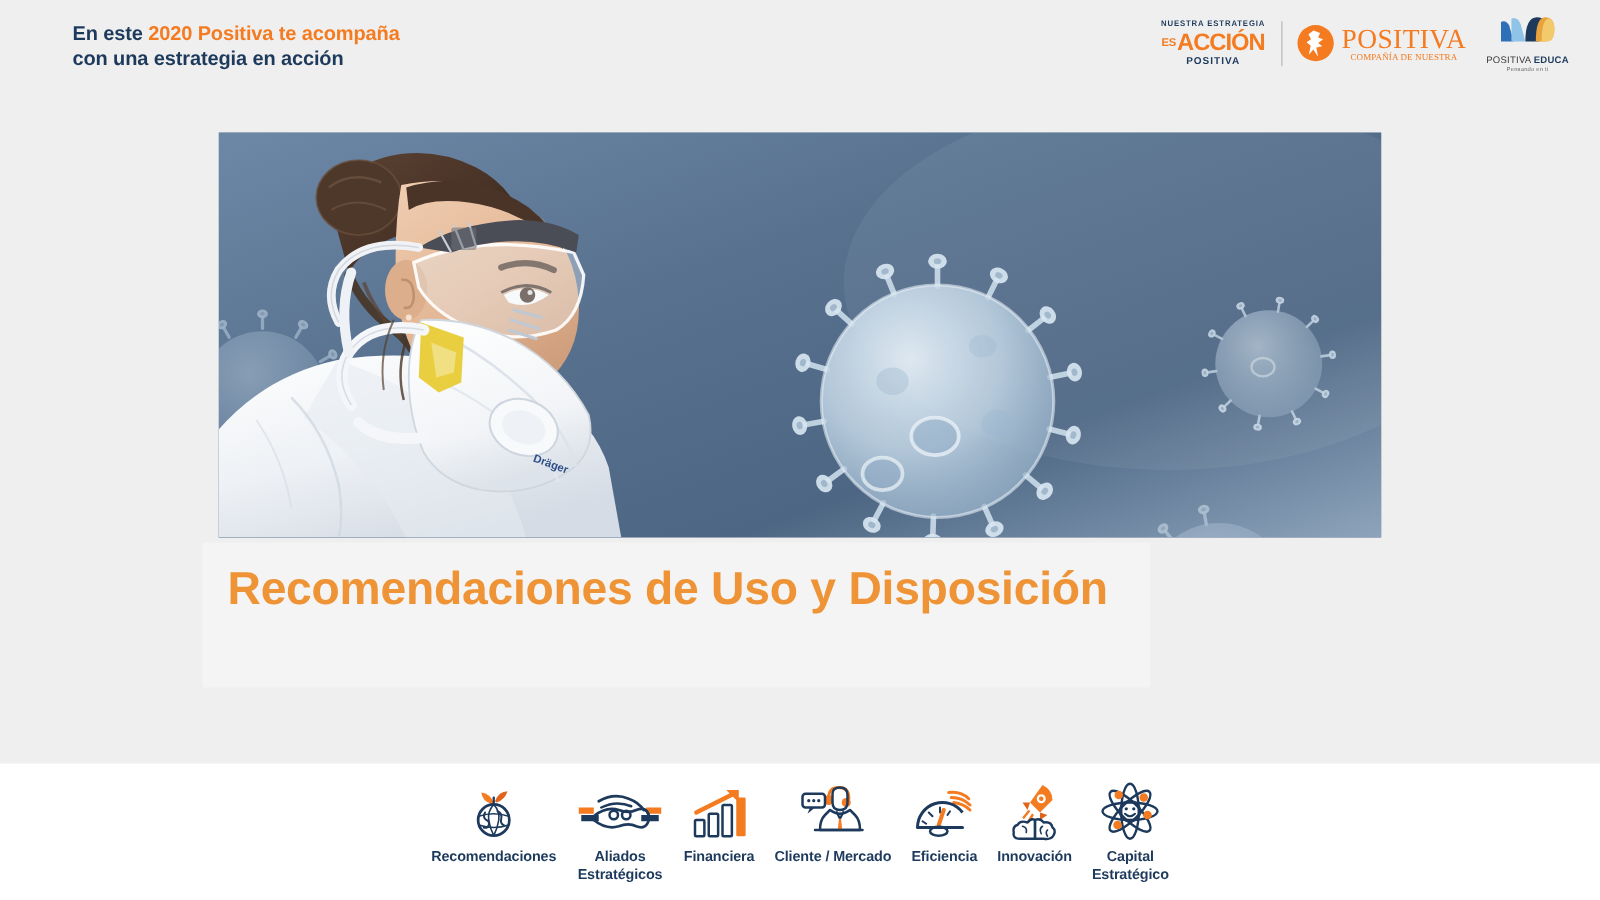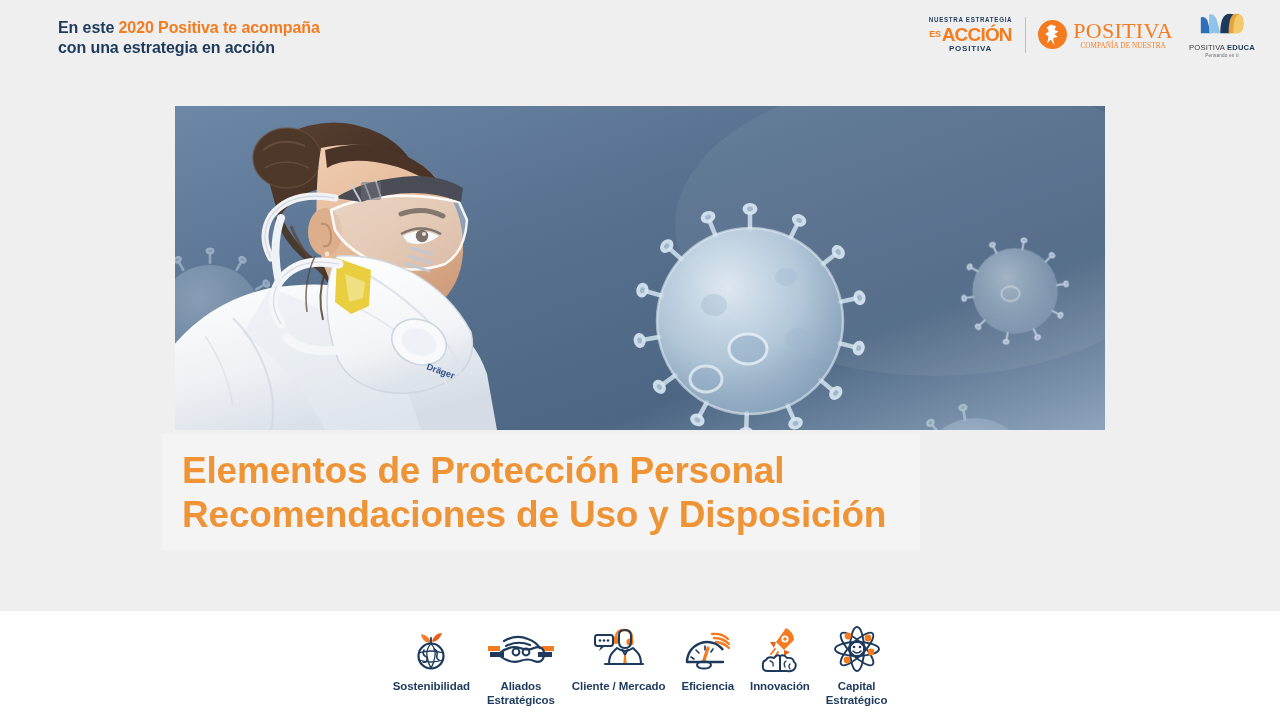--- a/index.html
+++ b/index.html
@@ -550,42 +550,41 @@
         <path d="M104 176 Q96 140 106 112" stroke="#eef1f5" stroke-width="8" fill="none" stroke-linecap="round"></path>
 
         <path d="M150 166 Q142 190 148 214" stroke="#4a3427" stroke-width="2" fill="none" opacity="0.8"></path>
         <path d="M140 150 Q128 176 132 206" stroke="#55402f" stroke-width="1.6" fill="none" opacity="0.7"></path>
       </g>
     </svg>
   </div>
 
   <div class="title-box"></div>
   <div class="title-text">
-    <span class="title-line">Elementos de Protección Personal</span>
     <span class="title-line">Recomendaciones de Uso y Disposición</span>
   </div>
 
   <div class="strategy-bar">
     <div class="strategy-items">
 
       <div class="strategy-item">
         <span class="si-icon">
           <svg width="48" height="48" viewBox="0 0 48 48">
             <path d="M24 16 Q21 9 14 8 Q15 15 22 17 Z" fill="#f47b20"></path>
             <path d="M25 15 Q28 7 35 7 Q33 14 26 16 Z" fill="#e2641a"></path>
             <path d="M24 18 L24 12" stroke="#1d3a5c" stroke-width="1.8" stroke-linecap="round"></path>
             <circle cx="24" cy="30" r="12.5" fill="none" stroke="#1d3a5c" stroke-width="2.2"></circle>
             <path d="M12 27 Q24 23 36 27 M12 34 Q24 38 36 34" stroke="#1d3a5c" stroke-width="1.3" fill="none"></path>
             <path d="M24 17.6 Q19 23 20 30 Q21 37 24 42.4" stroke="#1d3a5c" stroke-width="1.3" fill="none"></path>
             <path d="M24 17.6 Q29 23 28 30 Q27 37 24 42.4" stroke="#1d3a5c" stroke-width="1.3" fill="none"></path>
             <path d="M17 24 Q15 28 18 30 Q21 31 20 34 Q19 37 16 36" stroke="#1d3a5c" stroke-width="1.6" fill="none" stroke-linecap="round"></path>
             <path d="M27 23 Q31 25 30 29 Q29 33 32 34" stroke="#1d3a5c" stroke-width="1.6" fill="none" stroke-linecap="round"></path>
           </svg>
         </span>
-        <span class="si-label">Sostenibilidad</span>
+        <span class="si-label">Recomendaciones</span>
       </div>
 
       <div class="strategy-item">
         <span class="si-icon">
           <svg width="70" height="48" viewBox="0 0 70 48">
             <rect x="2" y="20" width="12" height="5" fill="#f47b20"></rect>
             <rect x="56" y="20" width="12" height="5" fill="#f47b20"></rect>
             <path d="M4 26 L18 26 L18 31 L4 31 Z" fill="#1d3a5c"></path>
             <path d="M52 26 L66 26 L66 31 L52 31 Z" fill="#1d3a5c"></path>
             <path d="M14 27 Q24 19 34 22 Q42 25 48 22 Q56 19 58 26" stroke="#1d3a5c" stroke-width="2.2" fill="none" stroke-linecap="round"></path>
@@ -593,20 +592,33 @@
             <path d="M18 15 Q30 8 42 13 Q50 16 54 22" stroke="#1d3a5c" stroke-width="2.2" fill="none" stroke-linecap="round"></path>
             <path d="M20 20 Q32 14 44 19" stroke="#1d3a5c" stroke-width="2" fill="none" stroke-linecap="round"></path>
             <circle cx="30" cy="26" r="3.4" fill="none" stroke="#1d3a5c" stroke-width="2"></circle>
             <circle cx="40" cy="26" r="3.4" fill="none" stroke="#1d3a5c" stroke-width="2"></circle>
           </svg>
         </span>
         <span class="si-label">Aliados
 Estratégicos</span>
       </div>
 
+      <div class="strategy-item">
+        <span class="si-icon">
+          <svg width="48" height="48" viewBox="0 0 48 48">
+            <rect x="5" y="30" width="7.5" height="13" rx="1" fill="none" stroke="#1d3a5c" stroke-width="2"></rect>
+            <rect x="16" y="25" width="7.5" height="18" rx="1" fill="none" stroke="#1d3a5c" stroke-width="2"></rect>
+            <rect x="27" y="18" width="7.5" height="25" rx="1" fill="none" stroke="#1d3a5c" stroke-width="2"></rect>
+            <rect x="38" y="12" width="7.5" height="31" rx="1" fill="#f47b20"></rect>
+            <path d="M6 24 L38 8" stroke="#f47b20" stroke-width="3.4" stroke-linecap="round"></path>
+            <path d="M30 6 L40 6 L40 16 Z" fill="#f47b20"></path>
+          </svg>
+        </span>
+        <span class="si-label">Financiera</span>
+      </div>
 
       <div class="strategy-item">
         <span class="si-icon">
           <svg width="56" height="48" viewBox="0 0 56 48">
             <path d="M25 12 Q25 4 33 4 Q41 4 41 12" stroke="#f47b20" stroke-width="2.4" fill="none" stroke-linecap="round"></path>
             <rect x="22.5" y="10" width="5" height="8" rx="2.2" fill="#f47b20"></rect>
             <circle cx="39" cy="16" r="3.6" fill="#f47b20"></circle>
             <path d="M41 12 L41 14" stroke="#f47b20" stroke-width="2.4" stroke-linecap="round"></path>
             <path d="M28 9 Q28 4 34 4 Q40 4 40 10 L40 16 Q40 22 34 22 Q28 22 28 16 Z" fill="none" stroke="#1d3a5c" stroke-width="2"></path>
             <path d="M26 22 Q34 28 42 22 L46 26 Q50 30 50 38 L18 38 Q18 30 22 26 Z" fill="none" stroke="#1d3a5c" stroke-width="2" stroke-linejoin="round"></path>

